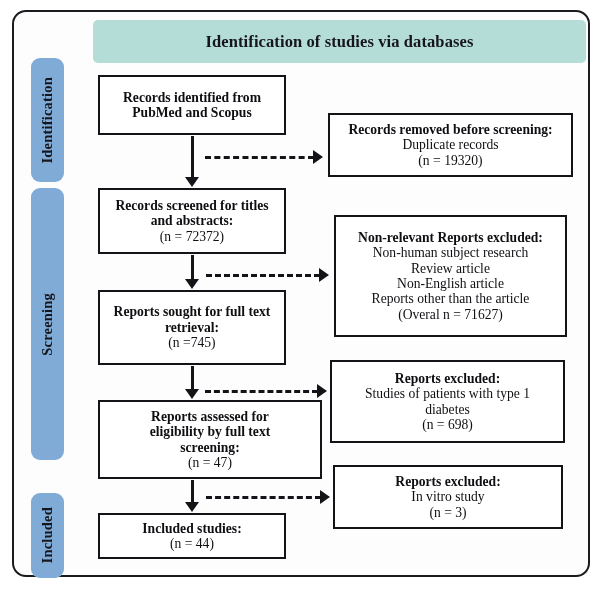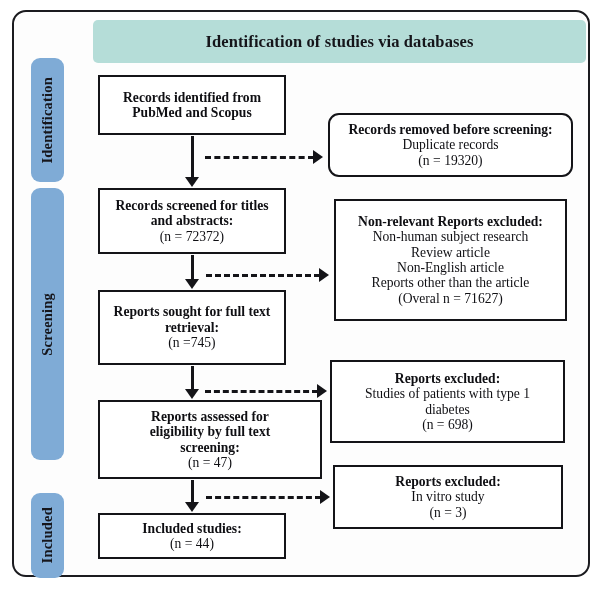--- a/index.html
+++ b/index.html
@@ -103,22 +103,22 @@
   .flow-box .line.r { font-weight: normal; }
 
   
   #box-identified   { left: 98px;  top: 75px;  width: 188px; height: 60px; }
   #box-screened     { left: 98px;  top: 188px; width: 188px; height: 66px; }
   #box-sought       { left: 98px;  top: 290px; width: 188px; height: 75px; }
   #box-assessed     { left: 98px;  top: 400px; width: 224px; height: 79px; }
   #box-included     { left: 98px;  top: 513px; width: 188px; height: 46px; }
 
   
-  #box-removed      { left: 328px; top: 113px; width: 245px; height: 64px; border-radius: 11px; }
-  #box-nonrelevant  { left: 334px; top: 199px; width: 233px; height: 122px; }
+  #box-removed      { left: 328px; top: 113px; width: 245px; height: 64px; }
+  #box-nonrelevant  { left: 334px; top: 215px; width: 233px; height: 122px; }
   #box-type1        { left: 330px; top: 360px; width: 235px; height: 83px; }
   #box-invitro      { left: 333px; top: 465px; width: 230px; height: 64px; }
 
   
   .v-arrow {
     position: absolute;
     width: 14px;
     display: flex;
     flex-direction: column;
     align-items: center;

